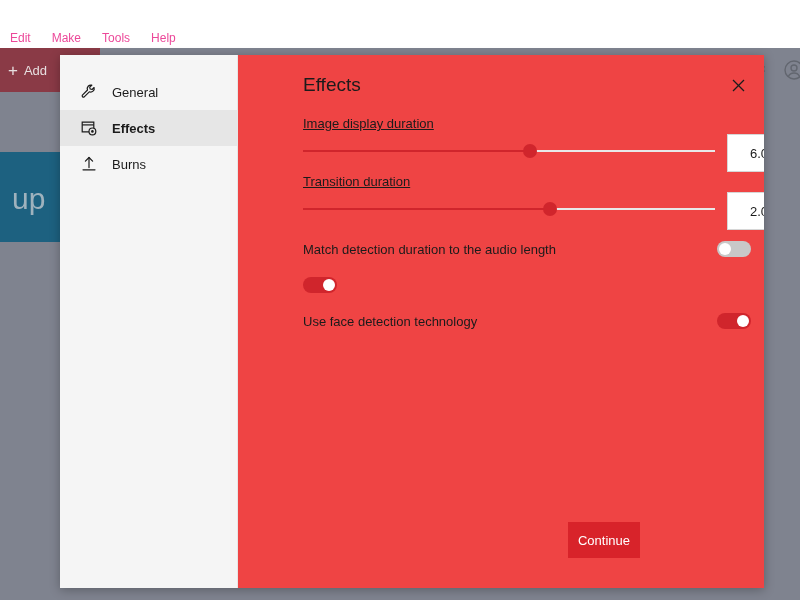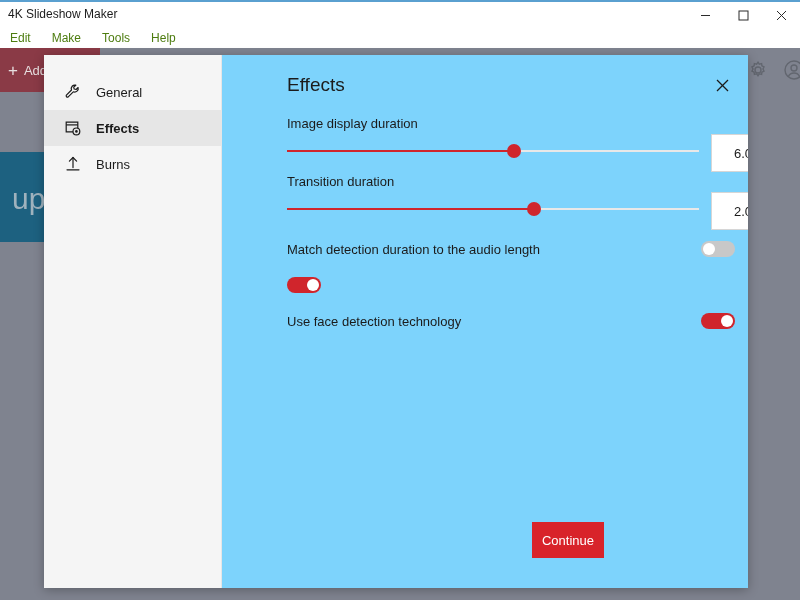--- a/index.html
+++ b/index.html
@@ -64,21 +64,21 @@
     width: 800px;
     height: 21px;
     background: #ffffff;
     display: flex;
     align-items: center;
     padding-left: 10px;
     box-sizing: border-box;
   }
   .menu-item {
     font-size: 12px;
-    color: #4d7c0f;
+    color: #ec4899;
     margin-right: 21px;
     white-space: nowrap;
   }
 
   
   .app-body {
     position: absolute;
     left: 0; top: 48px;
     width: 800px;
     height: 552px;
@@ -139,25 +139,25 @@
     top: 30px;
     font-size: 30px;
     color: #9fb2bd;
     letter-spacing: 0px;
     white-space: nowrap;
   }
 
   
   .dialog {
     position: absolute;
-    left: 44px;
+    left: 60px;
     top: 55px;
     width: 704px;
     height: 533px;
-    background: #7dd3fc;
+    background: #ef4444;
     box-shadow: 0 2px 10px rgba(0,0,0,0.28);
     overflow: hidden;
   }
 
   .dlg-sidebar {
     position: absolute;
     left: 0; top: 0;
     width: 178px;
     height: 533px;
     background: #f5f5f5;
@@ -216,20 +216,21 @@
   
   .slider-row { position: absolute; left: 65px; width: 448px; }
   #row-image { top: 61px; }
   #row-transition { top: 119px; }
 
   .field-label {
     font-size: 13px;
     color: #1b1b1b;
     white-space: nowrap;
     display: block;
+    text-decoration: underline;
   }
   .slider {
     position: absolute;
     left: 0;
     top: 28px;
     width: 412px;
     height: 14px;
   }
   .slider-track {
     position: absolute;
@@ -324,41 +325,20 @@
     border: none;
     font-family: "Liberation Sans", sans-serif;
     white-space: nowrap;
   }
 </style>
 </head>
 <body>
 
 <div id="app">
 
-  <div class="titlebar">
-    <div class="titlebar-text">4K Slideshow Maker</div>
-    <div class="winbtns">
-      <div class="winbtn">
-        <svg width="11" height="11" viewBox="0 0 11 11">
-            <line x1="1" y1="5.5" x2="10" y2="5.5" stroke="currentColor" stroke-width="1"></line>
-          </svg>
-      </div>
-      <div class="winbtn">
-        <svg width="11" height="11" viewBox="0 0 11 11">
-            <rect x="1" y="1" width="9" height="9" fill="none" stroke="currentColor" stroke-width="1"></rect>
-          </svg>
-      </div>
-      <div class="winbtn">
-        <svg width="11" height="11" viewBox="0 0 11 11">
-            <line x1="1" y1="1" x2="10" y2="10" stroke="currentColor" stroke-width="1"></line>
-            <line x1="10" y1="1" x2="1" y2="10" stroke="currentColor" stroke-width="1"></line>
-          </svg>
-      </div>
-    </div>
-  </div>
 
   <div class="menubar">
     <div class="menu-item">Edit</div>
     <div class="menu-item">Make</div>
     <div class="menu-item">Tools</div>
     <div class="menu-item">Help</div>
   </div>
 
   <div class="app-body" style="background: rgb(127, 131, 143);">
     <div class="app-toolbar" style="background: rgb(127, 131, 143);">
@@ -467,17 +447,17 @@
         </div>
       </div>
 
       <div class="toggle-row" id="row-face">
         <span class="toggle-label">Use face detection technology</span>
         <div class="switch on" id="sw-2" style="background: rgb(208, 37, 44);">
           <div class="knob"></div>
         </div>
       </div>
 
-      <button class="continue-btn" style="background: rgb(216, 35, 42);">Continue</button>
+      <button class="continue-btn" style="background: rgb(216, 35, 42); margin-left: 20px;">Continue</button>
 
     </div>
   </div>
 </div>
 
 </body></html>

